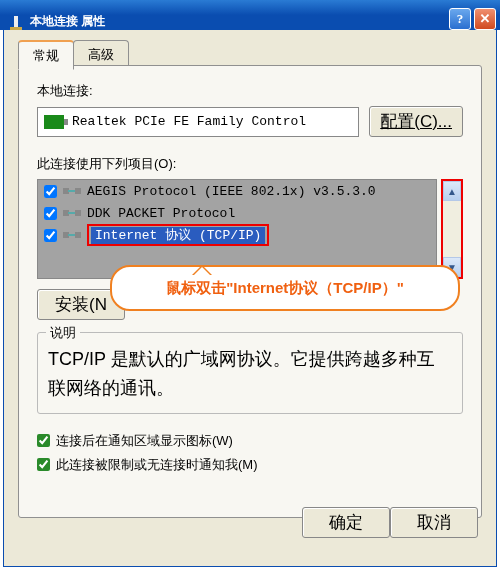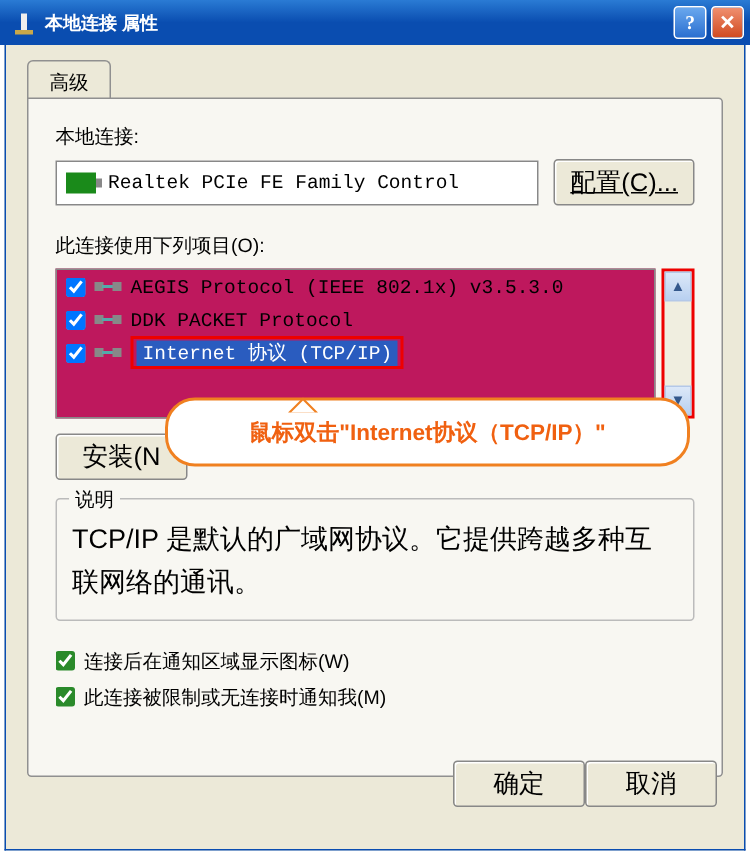--- a/index.html
+++ b/index.html
@@ -1,39 +1,39 @@
 <!DOCTYPE html>
 <html><head>
 <meta charset="utf-8">
 <style>
   * { box-sizing: border-box; margin: 0; padding: 0; }
   body { font-family: "Microsoft YaHei", "SimSun", Tahoma, sans-serif; font-size: 12px; background: #fff; }
   .window { width: 500px; height: 570px; position: relative; background: #fff; overflow: hidden;}
-  .titlebar { height: 30px; background: linear-gradient(to bottom,#2a7bd4 0%,#0a4db0 50%,#0a4db0 100%); display:flex; align-items:center; padding:0 4px; color:#fff; font-weight:bold;}
+  .titlebar { height: 30px; background: linear-gradient(to bottom,#2a7bd4 0%,#0a4db0 50%,#0a4db0 100%); display:flex; align-items:flex-end; padding:0 4px; color:#fff; font-weight:bold;}
   .titlebar .icon { width:16px; height:16px; margin:0 6px 0 4px; position:relative;}
   .titlebar .icon::before{content:"";position:absolute;width:4px;height:12px;background:#eee;left:6px;top:2px;}
   .titlebar .icon::after{content:"";position:absolute;width:12px;height:3px;background:#c9a84a;left:2px;top:13px;}
   .titlebar .title{flex:1;}
   .titlebtns{display:flex;gap:3px;}
   .tbtn{width:22px;height:22px;border:1px solid #fff;border-radius:3px;display:flex;align-items:center;justify-content:center;font-family:Tahoma;font-size:13px;font-weight:bold;}
   .tbtn.help{background:linear-gradient(#6aa8ee,#2a6fd0);}
   .tbtn.close{background:linear-gradient(#f09070,#d04a20);}
   .frame{position:absolute;top:30px;left:3px;right:3px;bottom:3px;background:#ece9d8;border:1px solid #0a4db0;border-top:none;}
   .tabs{position:absolute;top:10px;left:14px;display:flex;}
   .tab{padding:5px 14px 4px;border:1px solid #909090;border-bottom:none;background:#ece9d8;border-radius:4px 4px 0 0;margin-right:-1px;position:relative;font-size:13px;}
   .tab.active{background:#f8f7f2;z-index:2;border-bottom:1px solid #f8f7f2;margin-bottom:-1px;border-top:2px solid #f0a050;}
   .tabbody{position:absolute;top:35px;left:14px;right:14px;bottom:48px;background:#f8f7f2;border:1px solid #909090;padding:16px 18px;border-radius:0 3px 3px 3px;}
   .lbl{margin-bottom:6px;font-size:13px;}
   .adapterrow{display:flex;gap:10px;align-items:center;margin-bottom:18px;}
   .adapterbox{flex:1;height:26px;border:1px solid #888;background:#fff;display:flex;align-items:center;padding:14px 6px;font-family:"Courier New",monospace;font-size:13px;}
   .nic-icon{width:20px;height:14px;background:#1a8a1a;margin-right:8px;position:relative;}
   .nic-icon::after{content:"";position:absolute;right:-4px;top:4px;width:4px;height:6px;background:#888;}
   .btn{border:1px solid #888;background:#ece9d8;padding:3px 10px;border-radius:3px;font-size:17px;box-shadow:inset 1px 1px 0 #fff;min-width:88px;text-align:center;}
   .listarea{display:flex;gap:4px;margin-bottom:10px;}
-  .listbox{flex:1;border:1px solid #888;background:#be185d;height:100px;overflow:hidden;position:relative;}
+  .listbox{flex:1;border:1px solid #888;background:#a3a3a3;height:100px;overflow:hidden;position:relative;}
   .li{display:flex;align-items:center;height:22px;padding:0 6px;font-family:"Courier New",monospace;font-size:13px;}
   .li input{margin-right:6px;}
   .proto-icon{width:18px;height:12px;margin-right:6px;position:relative;}
   .proto-icon::before{content:"";position:absolute;width:6px;height:6px;background:#888;left:0;top:3px;}
   .proto-icon::after{content:"";position:absolute;width:6px;height:6px;background:#888;right:0;top:3px;}
   .proto-icon .bar{position:absolute;width:8px;height:2px;background:#5aa;left:5px;top:5px;}
   .li.sel .txt{background:#2a5cbf;color:#fff;padding:1px 4px;}
   .redbox{border:2px solid #e00;padding:0 2px;}
   .scrollcol{width:22px;border:2px solid #e00;display:flex;flex-direction:column;justify-content:space-between;background:#f0eee0;}
   .sbtn{height:20px;border:1px solid #b4c8e8;background:linear-gradient(#dce8f8,#b8d0f0);display:flex;align-items:center;justify-content:center;color:#34588c;font-size:10px;}
@@ -58,20 +58,21 @@
     <div class="icon"></div>
     <div class="title">本地连接 属性</div>
     <div class="titlebtns">
       <div class="tbtn help">?</div>
       <div class="tbtn close">✕</div>
     </div>
   </div>
 
   <div class="frame">
     <div class="tabs">
+      <div class="tab active">常规</div>
       <div class="tab">高级</div>
     </div>
 
     <div class="tabbody">
       <div class="lbl">本地连接:</div>
       <div class="adapterrow">
         <div class="adapterbox">
           <div class="nic-icon"></div>
           <span>Realtek PCIe FE Family Control</span>
         </div>

